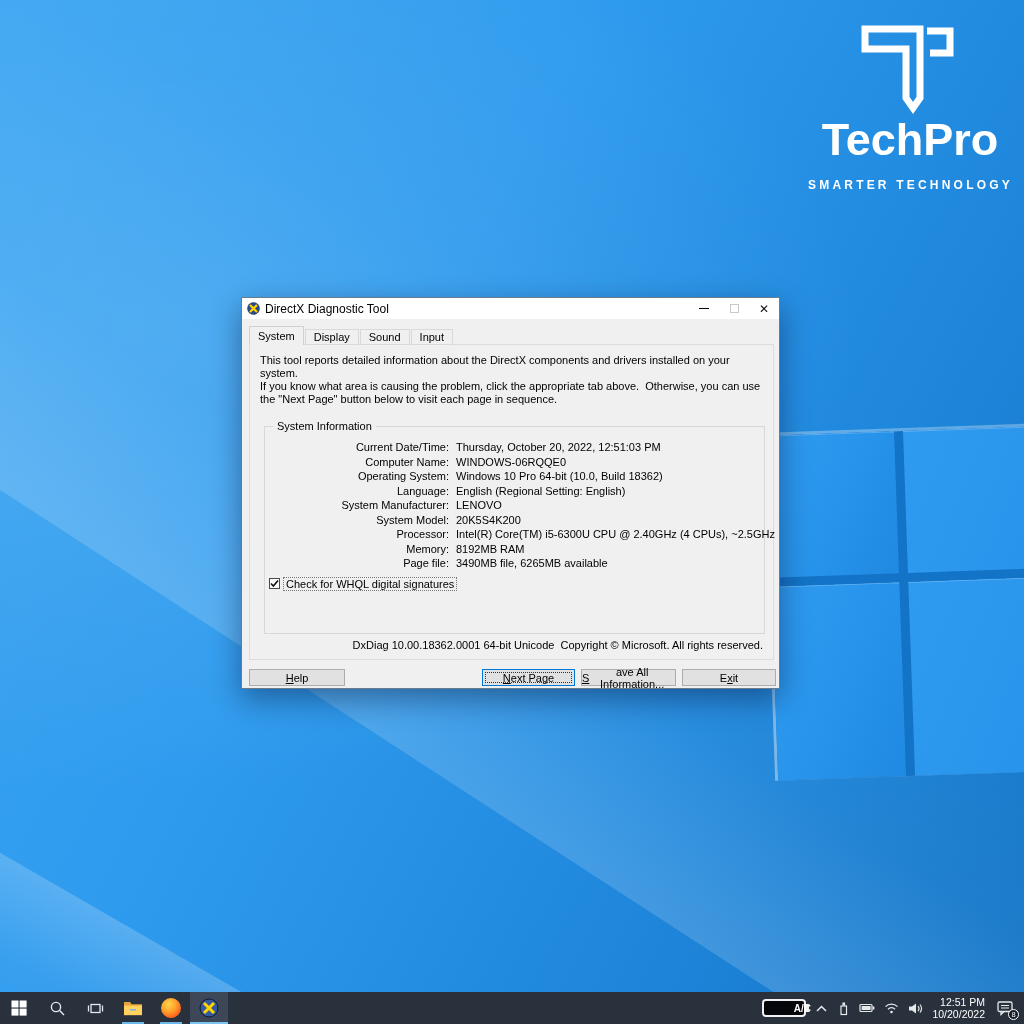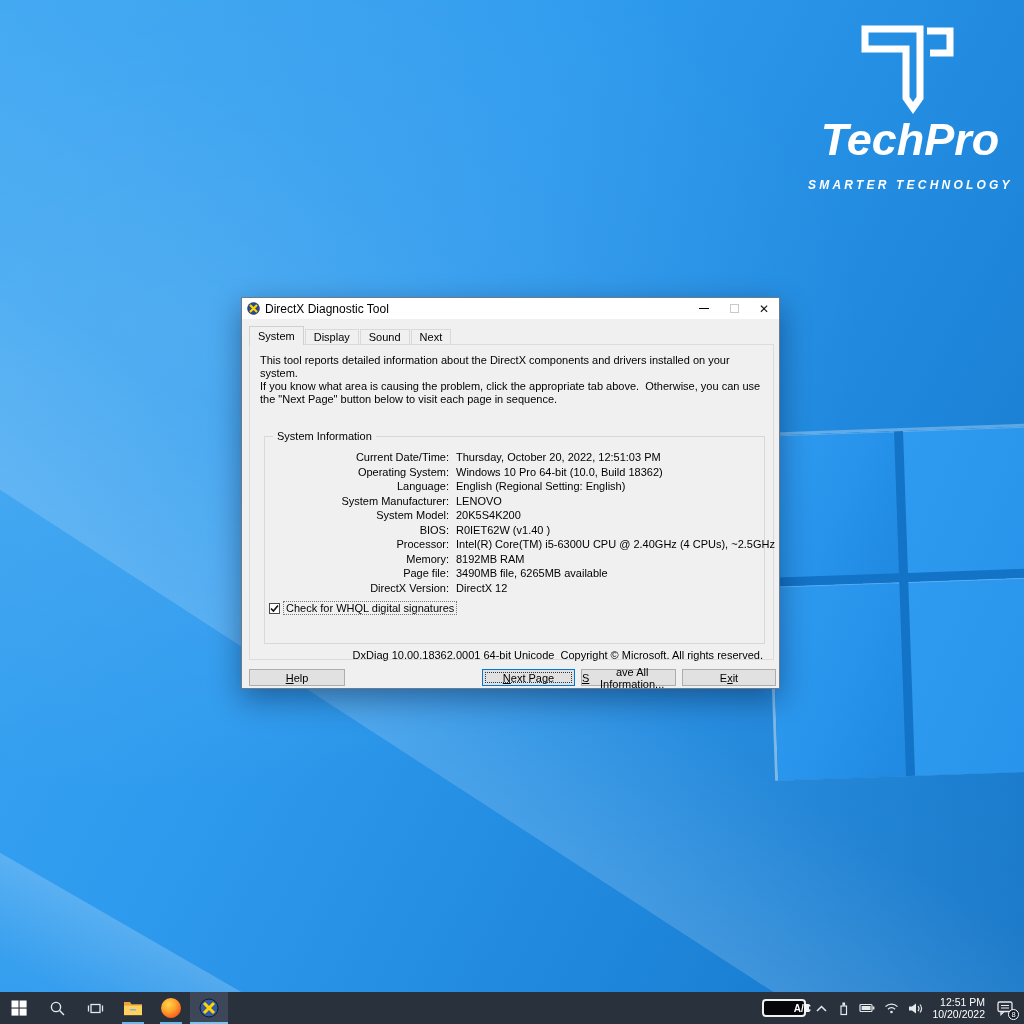--- a/index.html
+++ b/index.html
@@ -3,21 +3,21 @@
 <meta charset="utf-8">
 <style>
   html,body{margin:0;padding:0;width:1024px;height:1024px;overflow:hidden;
     font-family:"Liberation Sans",sans-serif;}
   *{box-sizing:border-box;}
 
   
   .desktop{position:absolute;inset:0;overflow:hidden;
     background:
       radial-gradient(1100px 760px at 18% 32%, rgba(255,255,255,.10), transparent 62%),
-      linear-gradient(118deg,#3ea7f2 0%,#2f9bee 38%,#2089de 68%,#1374c6 100%); font-style: italic;}
+      linear-gradient(118deg,#3ea7f2 0%,#2f9bee 38%,#2089de 68%,#1374c6 100%);}
   .beam-a{position:absolute;left:-400px;top:-600px;width:2500px;height:830px;
     transform:rotate(33deg);transform-origin:0 100%;
     background:linear-gradient(0deg, rgba(255,255,255,.16), rgba(255,255,255,.04) 22%, transparent 55%);}
   .beam-b{position:absolute;left:-60px;top:818px;width:1400px;height:300px;
     transform:rotate(30deg);transform-origin:0 0;
     background:linear-gradient(180deg, rgba(255,255,255,.20), rgba(255,255,255,.03) 30%, transparent 60%);}
   .winlogo{position:absolute;left:772px;top:428px;width:440px;height:345px;
     transform:rotate(-2deg);display:grid;grid-template-columns:128px 1fr;
     grid-template-rows:142px 1fr;gap:9px;background:#1373c6;
     box-shadow:-3px 0 0 rgba(255,255,255,.40), 0 -3px 0 rgba(255,255,255,.30);}
@@ -47,21 +47,21 @@
   .tabs{position:absolute;left:7px;top:28px;height:19px;display:flex;align-items:flex-end;z-index:2;}
   .tab{height:16px;padding:1px 8px 2px;border:1px solid #d9d9d9;background:#f0f0f0;
     font-size:11px;margin-right:1px;}
   .tab.active{height:19px;border-bottom:none;border-color:#d0d0d0;padding-top:3px;z-index:3;}
 
   .page{position:absolute;left:7px;top:46px;width:525px;height:316px;
     border:1px solid #dcdcdc;background:#f0f0f0;z-index:1;}
   .p1{margin:9px 10px 0;line-height:13px;}
   .p2{margin:0 10px 0;line-height:13px;}
 
-  .groupbox{position:relative;margin:30px 8px 0 14px;height:208px;
+  .groupbox{position:relative;margin:20px 8px 0 14px;height:208px;
     border:1px solid #d8d8d8;padding-top:13px;}
   .gb-title{position:absolute;top:-7px;left:8px;background:#f0f0f0;padding:0 4px;}
   .info .row{display:flex;line-height:14.5px;}
   .info .lbl{flex:0 0 184px;text-align:right;}
   .info .val{margin-left:7px;white-space:nowrap;}
   .whql{display:flex;align-items:center;margin:7px 0 0 4px;}
   .cbox{width:11px;height:11px;background:#fff;border:1px solid #4a4a4a;
     display:flex;align-items:center;justify-content:center;margin-right:4px;}
   .whql-label{outline:1px dotted #777;padding:0 2px;}
 
@@ -139,69 +139,65 @@
       <div class="cap">
           <span class="close-x">✕</span>
         </div>
     </div>
   </div>
 
   <div class="tabs">
     <div class="tab active">System</div>
     <div class="tab">Display</div>
     <div class="tab">Sound</div>
-    <div class="tab">Next</div>
+    <div class="tab">Input</div>
   </div>
 
   <div class="page">
     <div class="p1">This tool reports detailed information about the DirectX components and drivers installed on your system.</div>
     <div class="p2">If you know what area is causing the problem, click the appropriate tab above. &nbsp;Otherwise, you can use the "Next Page" button below to visit each page in sequence.</div>
 
     <div class="groupbox">
       <div class="gb-title">System Information</div>
       <div class="info">
         <div class="row">
             <span class="lbl">Current Date/Time:</span>
             <span class="val">Thursday, October 20, 2022, 12:51:03 PM</span>
           </div>
         <div class="row">
+            <span class="lbl">Computer Name:</span>
+            <span class="val">WINDOWS-06RQQE0</span>
+          </div>
+        <div class="row">
             <span class="lbl">Operating System:</span>
             <span class="val">Windows 10 Pro 64-bit (10.0, Build 18362)</span>
           </div>
         <div class="row">
             <span class="lbl">Language:</span>
             <span class="val">English (Regional Setting: English)</span>
           </div>
         <div class="row">
             <span class="lbl">System Manufacturer:</span>
             <span class="val">LENOVO</span>
           </div>
         <div class="row">
             <span class="lbl">System Model:</span>
             <span class="val">20K5S4K200</span>
           </div>
         <div class="row">
-            <span class="lbl">BIOS:</span>
-            <span class="val">R0IET62W (v1.40 )</span>
-          </div>
-        <div class="row">
             <span class="lbl">Processor:</span>
             <span class="val">Intel(R) Core(TM) i5-6300U CPU @ 2.40GHz (4 CPUs), ~2.5GHz</span>
           </div>
         <div class="row">
             <span class="lbl">Memory:</span>
             <span class="val">8192MB RAM</span>
           </div>
         <div class="row">
             <span class="lbl">Page file:</span>
             <span class="val">3490MB file, 6265MB available</span>
-          </div>
-        <div class="row">
-            <span class="lbl">DirectX Version:</span>
-            <span class="val">DirectX 12</span>
           </div>
       </div>
       <div class="whql">
         <span class="cbox">
           <svg width="9" height="9" viewBox="0 0 9 9">
             <path d="M1,4.5 L3.4,7 L8,1.5" fill="none" stroke="#111" stroke-width="1.6"></path>
           </svg>
         </span>
         <span class="whql-label">Check for WHQL digital signatures</span>
       </div>

